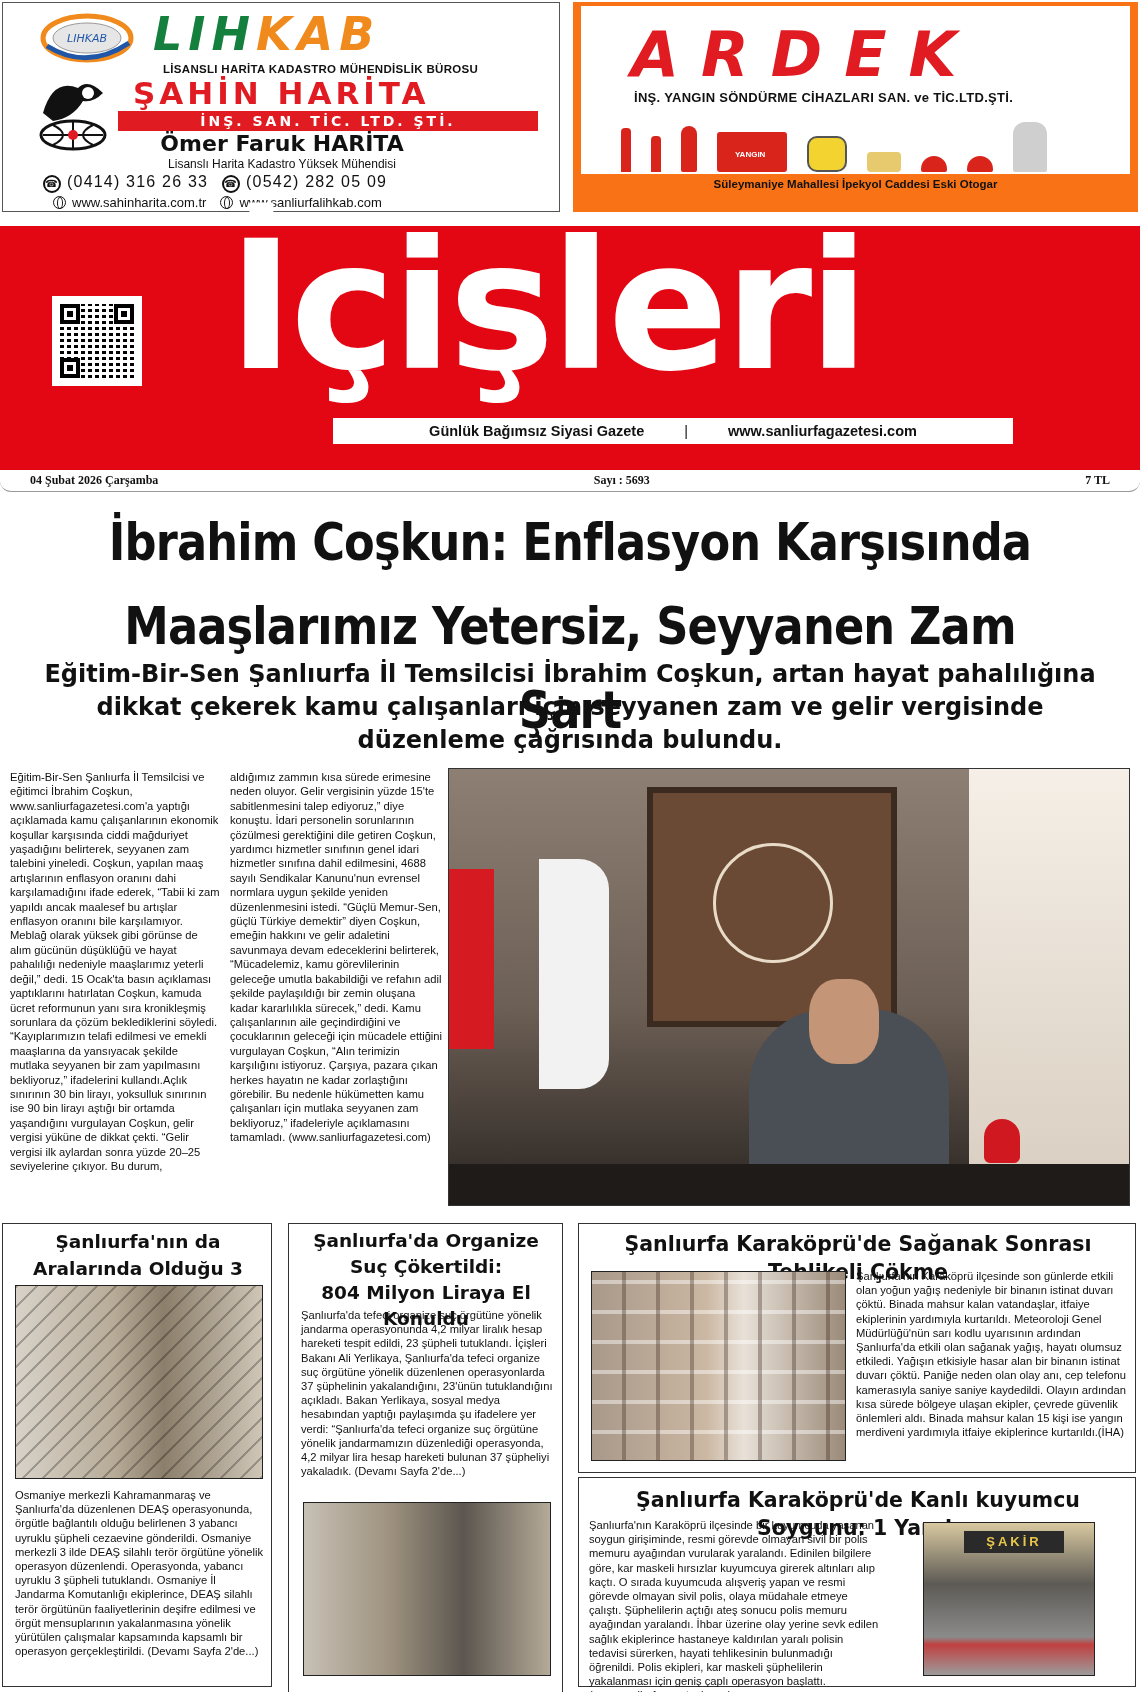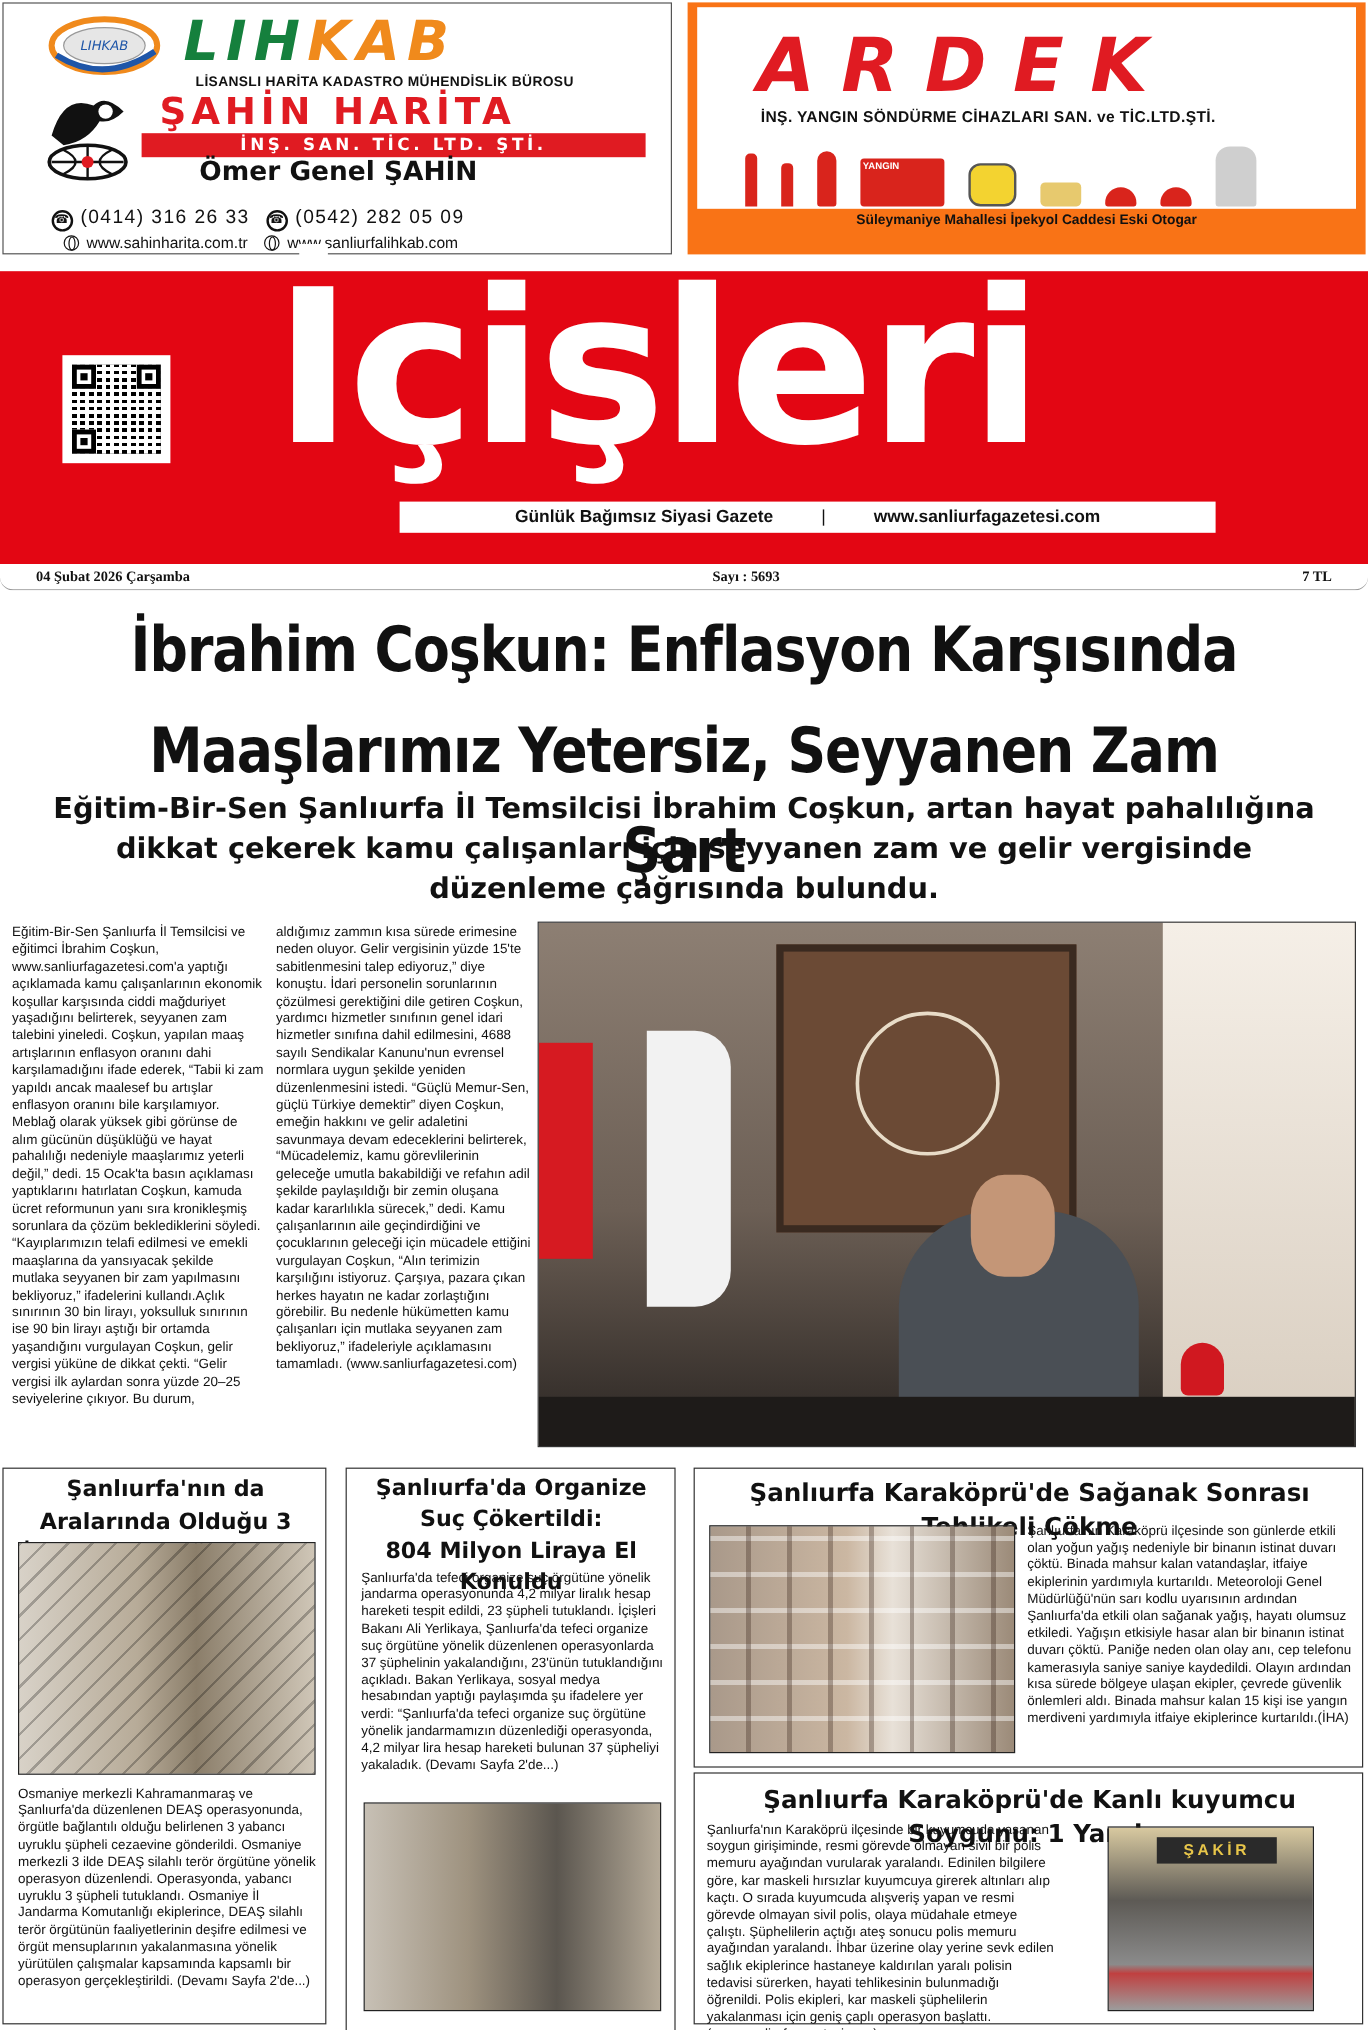--- a/index.html
+++ b/index.html
@@ -103,40 +103,41 @@
     <path d="M10 40 Q20 5 45 15 Q55 5 70 20 Q60 30 50 28 Q40 45 20 48 Z" fill="#111"></path>
     <circle cx="55" cy="20" r="6" fill="#fff"></circle>
     <ellipse cx="40" cy="62" rx="32" ry="14" fill="#fff" stroke="#111" stroke-width="3"></ellipse>
     <path d="M10 62 H70 M40 48 V76 M20 52 Q40 62 20 72 M60 52 Q40 62 60 72" stroke="#111" stroke-width="2" fill="none"></path>
     <circle cx="40" cy="62" r="5" fill="#e01b22"></circle>
   </svg>
   <div class="abs sahin-title">ŞAHİN HARİTA</div>
   <div class="abs sahin-band">
       <span>İNŞ. SAN. TİC. LTD. ŞTİ.</span>
     </div>
-  <div class="abs owner">Ömer Genel ŞAHİN</div>
+  <div class="abs owner">Ömer Faruk HARİTA</div>
+  <div class="abs owner-title">Lisanslı Harita Kadastro Yüksek Mühendisi</div>
   <div class="abs phones">
     <span><span class="phone-ico">☎</span><span>(0414) 316 26 33</span></span>
     <span><span class="phone-ico">☎</span><span>(0542) 282 05 09</span></span>
   </div>
   <div class="abs webs">
     <span><span class="globe-ico"></span><span>www.sahinharita.com.tr</span></span>
     <span><span class="globe-ico"></span><span>www.sanliurfalihkab.com</span></span>
   </div>
 </div>
 
 <div class="abs ad-right">
   <div class="abs ardek-inner">
     <div class="abs ardek-word">ARDEK</div>
     <div class="abs ardek-sub">İNŞ. YANGIN SÖNDÜRME CİHAZLARI SAN. ve TİC.LTD.ŞTİ.</div>
     <div class="abs ardek-products">
       <div class="prod" style="width:10px;height:44px;border-radius:4px 4px 0 0;"></div>
       <div class="prod" style="width:10px;height:36px;border-radius:4px 4px 0 0;"></div>
       <div class="prod" style="width:16px;height:46px;border-radius:8px 8px 2px 2px;"></div>
-      <div class="prod" style="width:70px;height:40px;color:#fff;font-size:8px;font-weight:bold;padding:2px;">YANGIN</div>
+      <div class="prod" style="width:70px;height:40px;color:#fff;font-size:8px;font-weight:bold;padding:18px;">YANGIN</div>
       <div style="width:40px;height:36px;border:2px solid #555;border-radius:10px;background:#f3d330;"></div>
       <div style="width:34px;height:20px;background:#e7c96e;border-radius:4px;"></div>
       <div class="prod" style="width:26px;height:16px;border-radius:13px 13px 2px 2px;"></div>
       <div class="prod" style="width:26px;height:16px;border-radius:13px 13px 2px 2px;"></div>
       <div style="width:34px;height:50px;background:#cfcfcf;border-radius:12px 12px 2px 2px;"></div>
     </div>
   </div>
   <div class="abs ardek-addr">
     <div>Süleymaniye Mahallesi İpekyol Caddesi Eski Otogar</div>
   </div>

